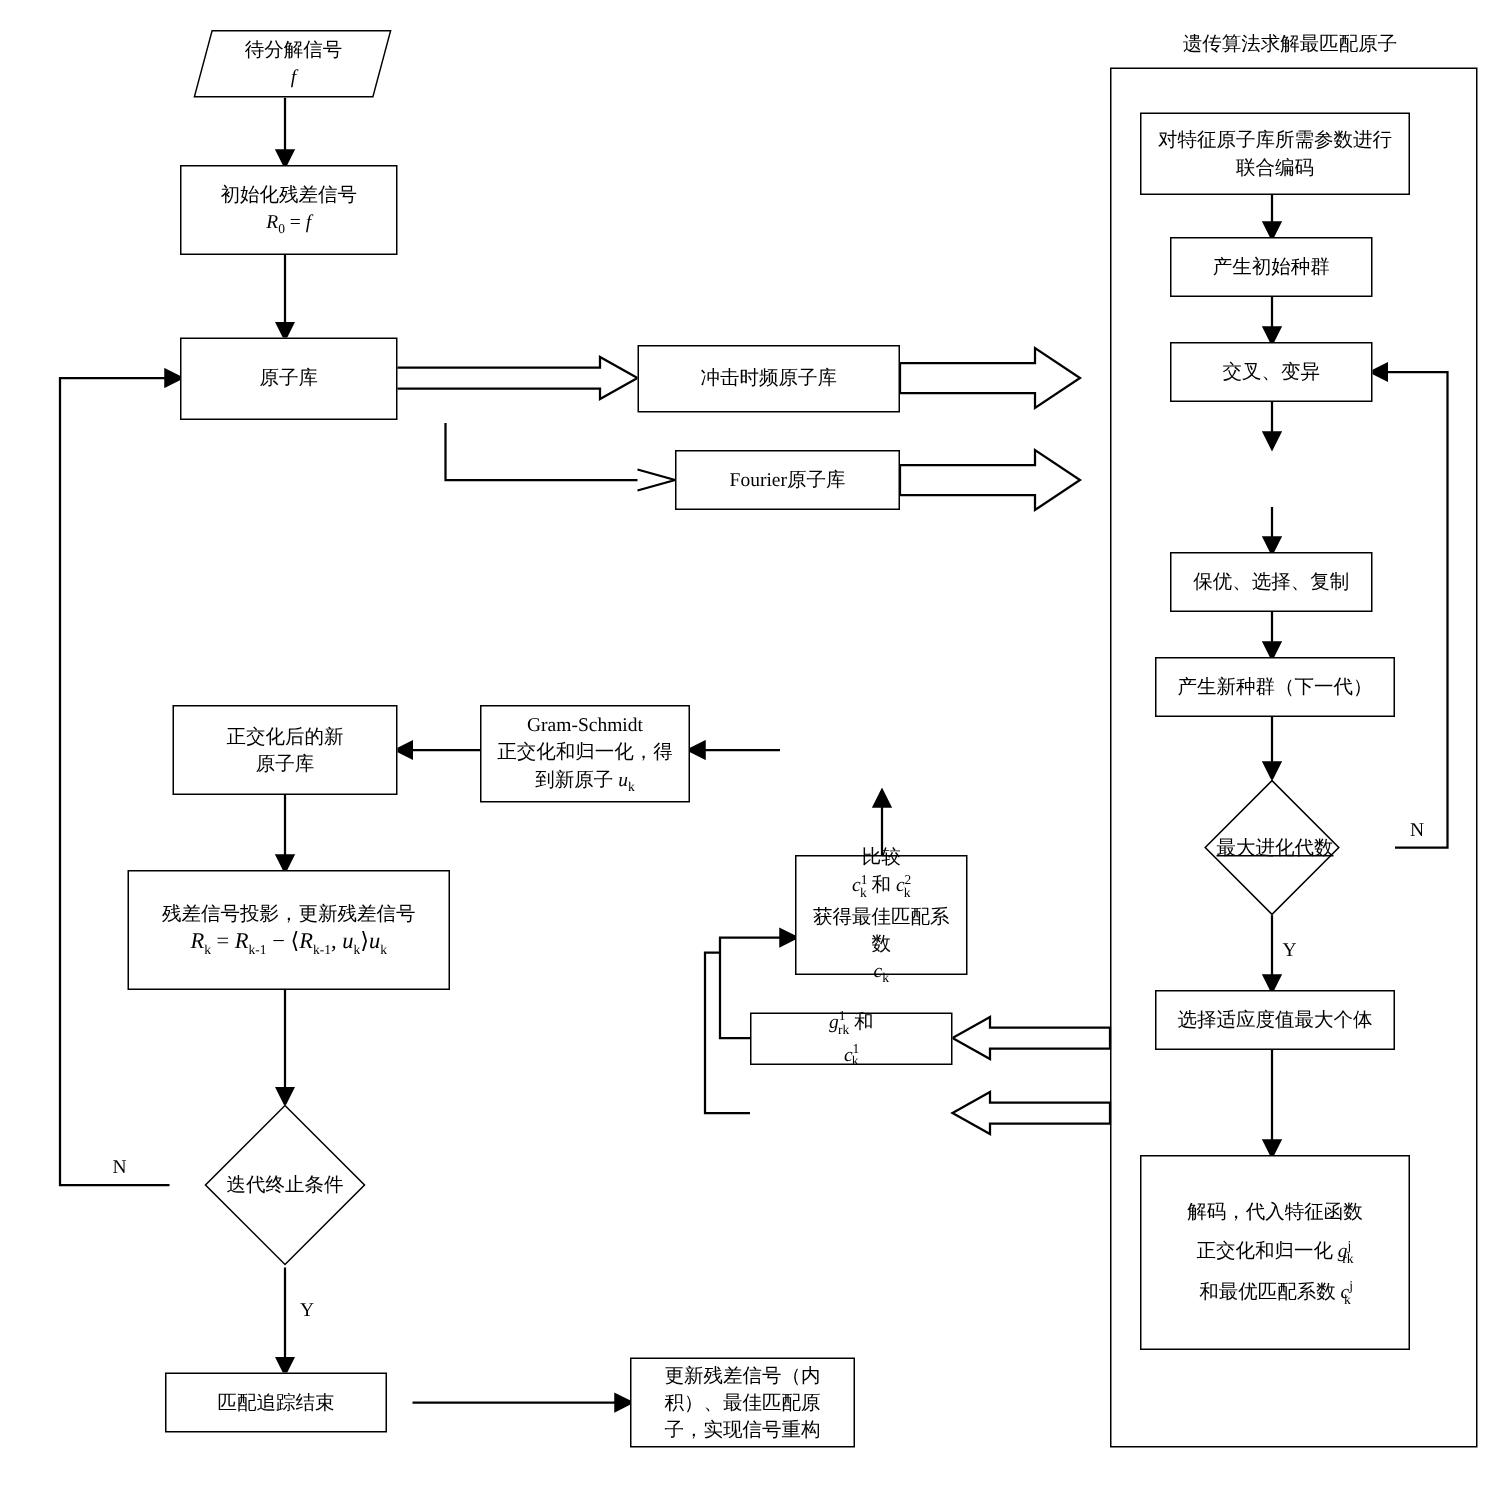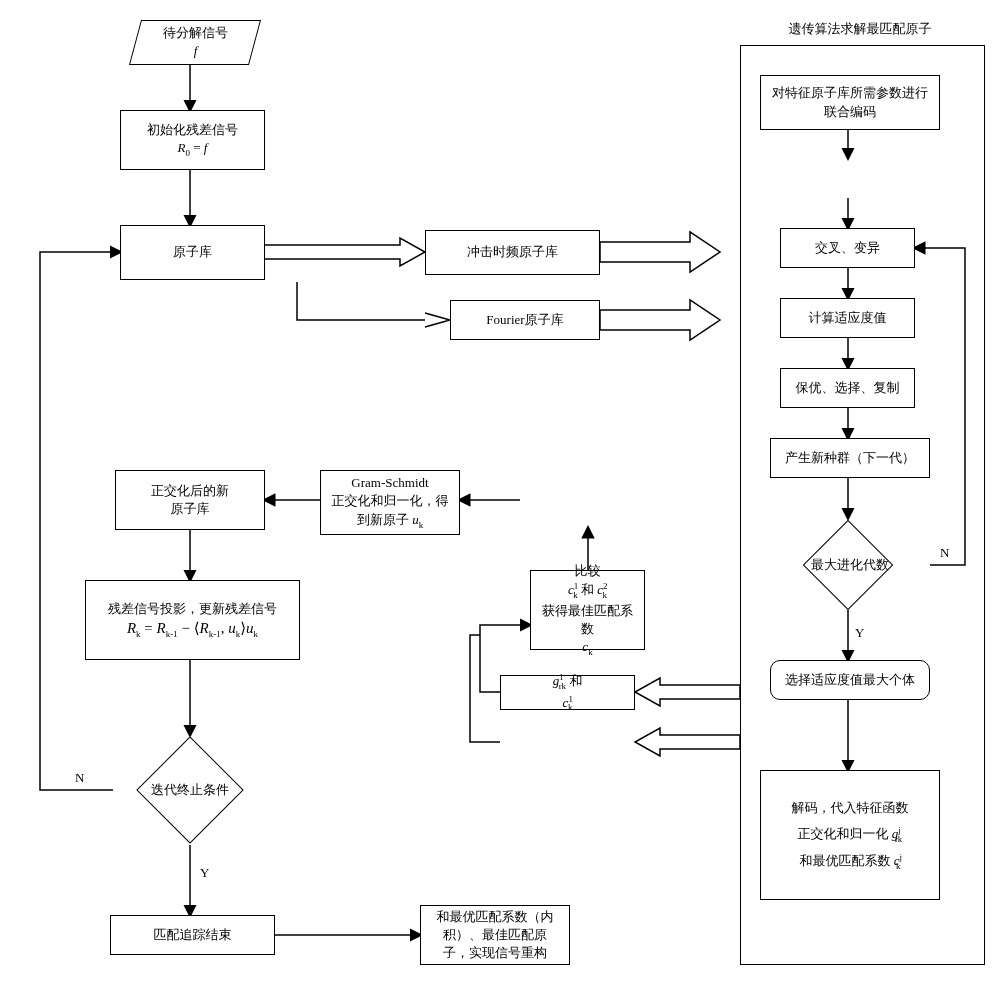--- a/index.html
+++ b/index.html
@@ -214,62 +214,62 @@
   </div>
 </div>
 
 <div class="diamond" style="left:152px; top:752px; width:76px; height:76px;"></div>
 <div class="diamond-label" style="left:110px; top:775px; width:160px; height:30px;">
   <span>迭代终止条件</span>
 </div>
 <div class="edge-label" style="left:75px; top:770px;">N</div>
 <div class="edge-label" style="left:200px; top:865px;">Y</div>
 
-<div class="box" style="left:110px; top:915px; width:165px; height:40px;">
+<div class="box" style="left:110px; top:915px; width:148px; height:40px;">
   <span>匹配追踪结束</span>
 </div>
 
 <div class="box" style="left:420px; top:905px; width:150px; height:60px;">
   <div>
-    <div>和最优匹配系数（内</div>
+    <div>更新残差信号（内</div>
     <div>积）、最佳匹配原</div>
     <div>子，实现信号重构</div>
   </div>
 </div>
 
 <div class="title-label" style="left:770px; top:20px; width:180px;text-align:center;">遗传算法求解最匹配原子</div>
 <div class="ga-frame" style="left:740px; top:45px; width:245px; height:920px;"></div>
 
 <div class="box" style="left:760px; top:75px; width:180px; height:55px;">
   <div>
     <div>对特征原子库所需参数进行</div>
     <div>联合编码</div>
   </div>
 </div>
+<div class="box" style="left:780px; top:158px; width:135px; height:40px;">
+  <span>产生初始种群</span>
+</div>
 <div class="box" style="left:780px; top:228px; width:135px; height:40px;">
   <span>交叉、变异</span>
 </div>
-<div class="box" style="left:780px; top:298px; width:135px; height:40px;">
-  <span>计算适应度值</span>
-</div>
 <div class="box" style="left:780px; top:368px; width:135px; height:40px;">
   <span>保优、选择、复制</span>
 </div>
 <div class="box" style="left:770px; top:438px; width:160px; height:40px;">
   <span>产生新种群（下一代）</span>
 </div>
 
 <div class="diamond" style="left:816px; top:533px; width:64px; height:64px;"></div>
-<div class="diamond-label" style="left:770px; top:553px; width:160px; height:24px;">
+<div class="diamond-label" style="left:770px; top:553px; width:160px; height:24px;text-decoration:underline;">
   <span>最大进化代数</span>
 </div>
 <div class="edge-label" style="left:940px; top:545px;">N</div>
 <div class="edge-label" style="left:855px; top:625px;">Y</div>
 
-<div class="box" style="left:770px; top:660px; width:160px; height:40px;border-radius:10px;">
+<div class="box" style="left:770px; top:660px; width:160px; height:40px;">
   <span>选择适应度值最大个体</span>
 </div>
 
 <div class="box" style="left:760px; top:770px; width:180px; height:130px;">
   <div style="line-height:2;">
     <div>解码，代入特征函数</div>
     <div>
       <span>正交化和归一化 </span><span class="math-i">g</span><span class="sup" style="vertical-align:super;">j</span><span class="sub" style="vertical-align:sub; margin-left:-6px;">rk</span>
     </div>
     <div>

